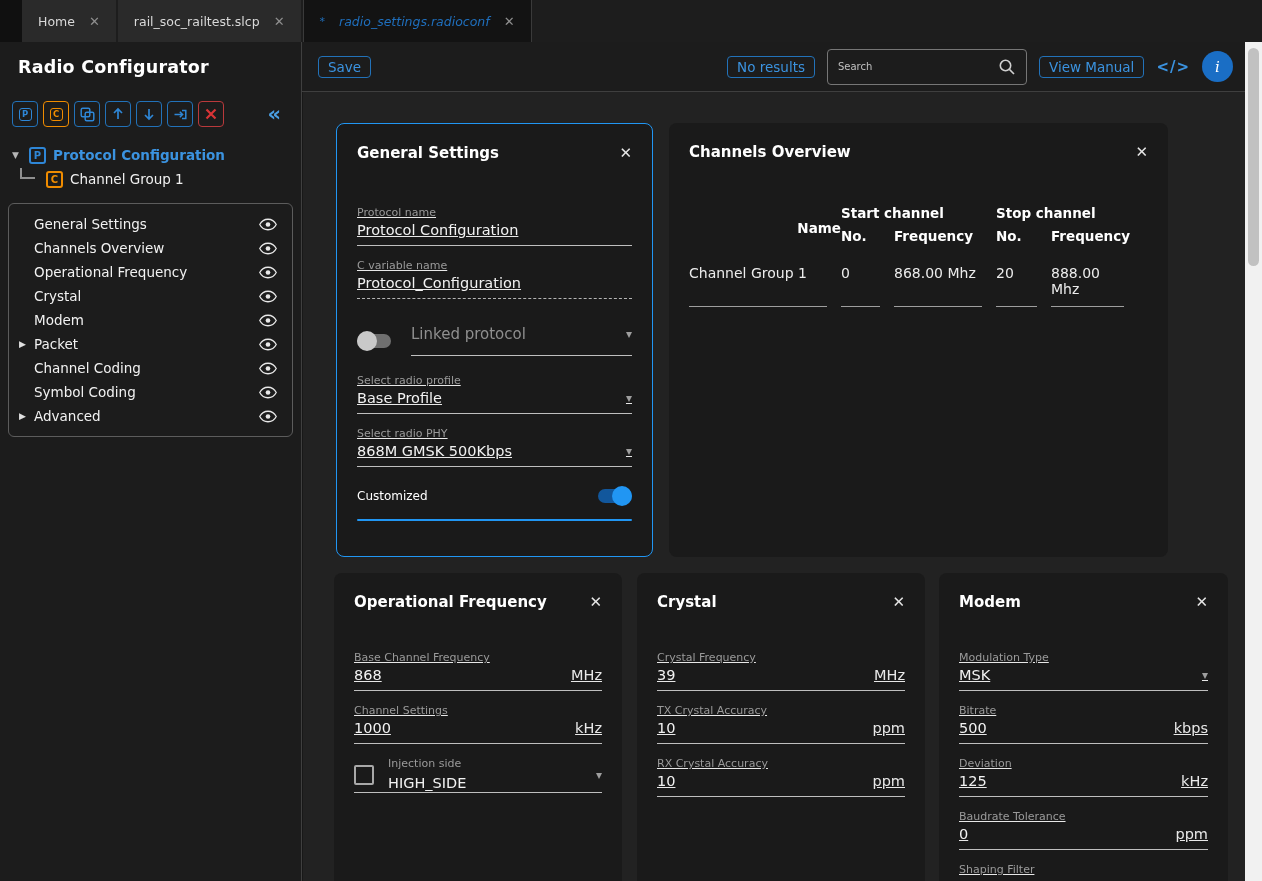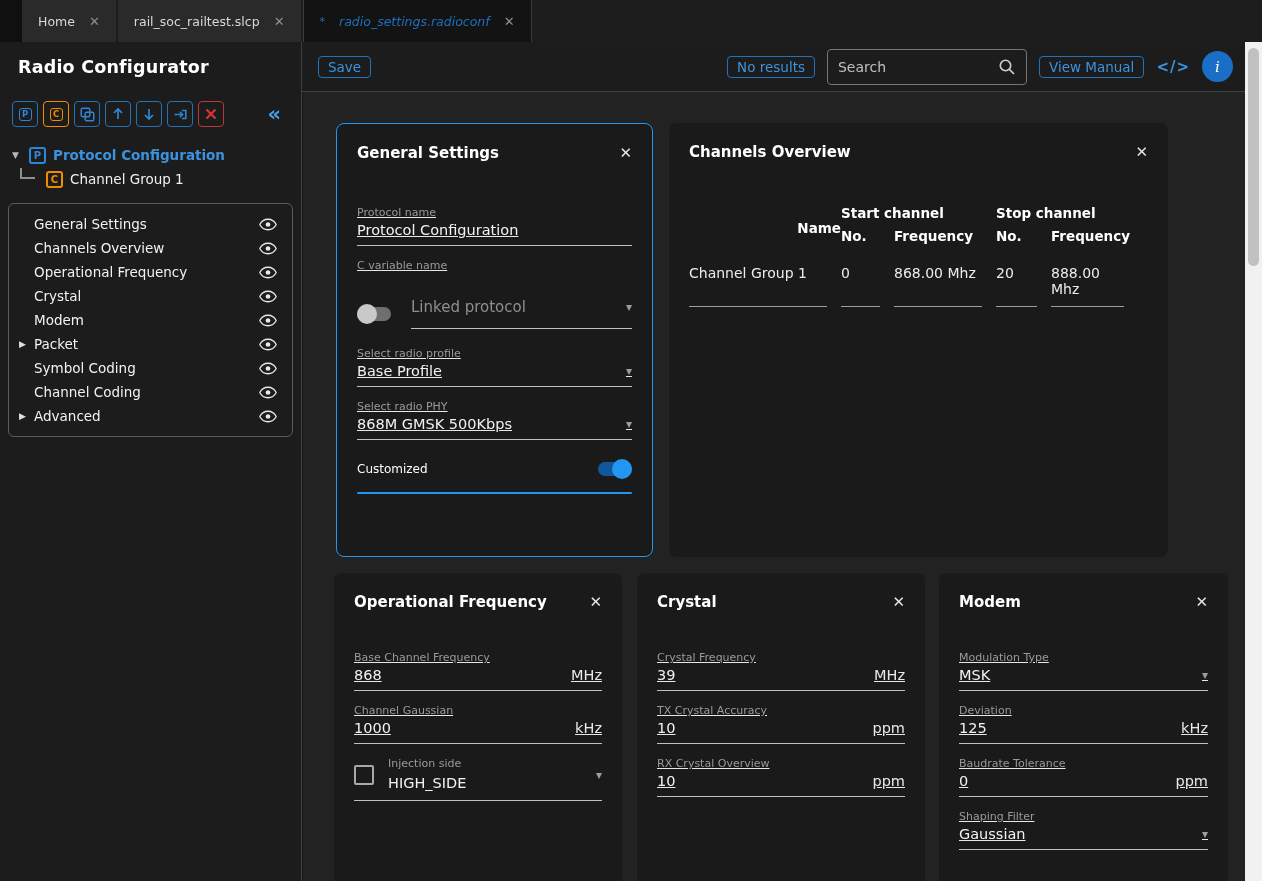--- a/index.html
+++ b/index.html
@@ -30,21 +30,21 @@
   .app-title { font-size:17.5px; font-weight:bold; color:#fff; letter-spacing:.2px; }
   .header-main { flex:1; background:#1c1c1c; border-bottom:1px solid #3f3f3f;
     display:flex; align-items:center; padding:0 12px 0 16px; }
   .btn-outline { border:1px solid #2272b9; color:#3b93e0; background:transparent;
     border-radius:4px; font-size:13.5px; padding:2px 9px; cursor:pointer;
     font-family:inherit; white-space:nowrap; }
   .hdr-right { margin-left:auto; display:flex; align-items:center; gap:12px; }
   .search-box { display:flex; align-items:center; width:200px; height:36px;
     border:1px solid #767676; border-radius:4px; padding:0 10px; background:transparent; }
   .search-box input { flex:1; background:transparent; border:none; outline:none;
-    color:#e8e8e8; font-size:14px; font-family:inherit; min-width:0; }
+    color:#e8e8e8; font-size:10px; font-family:inherit; min-width:0; }
   .search-box input::placeholder { color:#c0c0c0; }
   .code-icon { color:#3b93e0; font-weight:bold; font-size:15px; letter-spacing:1px; cursor:pointer; }
   .info-btn { width:31px; height:31px; border-radius:50%; background:#1a6ec5;
     display:flex; align-items:center; justify-content:center; cursor:pointer; }
   .info-btn span { font-family:"DejaVu Serif", serif; font-style:italic; font-size:15px; color:#fff; }
 
   
   .sidebar { position:absolute; top:92px; left:0; width:302px; bottom:0;
     background:#1c1c1c; border-right:1px solid #3f3f3f; }
   .side-toolbar { display:flex; align-items:center; gap:5px; padding:9px 10px 6px 12px; }
@@ -117,21 +117,21 @@
   
   .ch-table { display:grid; grid-template-columns:152px 53px 102px 55px 1fr;
     padding:0 4px; margin-top:44px; }
   .ch-h { font-size:13.5px; font-weight:bold; color:#fff; padding-bottom:7px; }
   .ch-name-h { grid-row:1 / 3; align-self:center; padding-bottom:0;text-align:right; }
   .ch-cell { font-size:14px; color:#ececec; margin-top:14px; padding-bottom:9px;
     border-bottom:1px solid #9e9e9e; margin-right:14px; cursor:text; }
   .ch-cell.last { margin-right:24px; }
 
   .cb-field { display:flex; align-items:center; margin:0 4px 13px 4px;
-    border-bottom:1px solid rgba(255,255,255,0.72); padding-bottom:8px; }
+    border-bottom:1px solid rgba(255,255,255,0.72); }
   .cb-box { width:20px; height:20px; border:2px solid #a8a8a8; border-radius:2px;
     margin-right:14px; flex:none; cursor:pointer; }
   .cb-stack { flex:1; }
 
   .body-pad-gs { padding-top:44px; }
   .body-pad-row2 { padding-top:40px; }
 
   
   .scrollbar { position:absolute; top:42px; right:0; width:17px; bottom:0; background:#f1f1f1; }
   .scroll-thumb { position:absolute; top:6px; left:3px; width:11px; height:218px;
@@ -303,31 +303,31 @@
       <span>Packet</span>
       <span class="eye">
           <svg width="18" height="13" viewBox="0 0 24 16">
             <path d="M12 1C6.8 1 2.7 4.7 1 8c1.7 3.3 5.8 7 11 7s9.3-3.7 11-7C21.3 4.7 17.2 1 12 1z" fill="none" stroke="#e8e8e8" stroke-width="1.7"></path>
             <circle cx="12" cy="8" r="3.1" fill="#e8e8e8"></circle>
           </svg>
         </span>
     </div>
     <div class="side-item">
       <span class="arrow-slot"></span>
+      <span>Channel Coding</span>
+      <span class="eye">
+          <svg width="18" height="13" viewBox="0 0 24 16">
+            <path d="M12 1C6.8 1 2.7 4.7 1 8c1.7 3.3 5.8 7 11 7s9.3-3.7 11-7C21.3 4.7 17.2 1 12 1z" fill="none" stroke="#e8e8e8" stroke-width="1.7"></path>
+            <circle cx="12" cy="8" r="3.1" fill="#e8e8e8"></circle>
+          </svg>
+        </span>
+    </div>
+    <div class="side-item">
+      <span class="arrow-slot"></span>
       <span>Symbol Coding</span>
-      <span class="eye">
-          <svg width="18" height="13" viewBox="0 0 24 16">
-            <path d="M12 1C6.8 1 2.7 4.7 1 8c1.7 3.3 5.8 7 11 7s9.3-3.7 11-7C21.3 4.7 17.2 1 12 1z" fill="none" stroke="#e8e8e8" stroke-width="1.7"></path>
-            <circle cx="12" cy="8" r="3.1" fill="#e8e8e8"></circle>
-          </svg>
-        </span>
-    </div>
-    <div class="side-item">
-      <span class="arrow-slot"></span>
-      <span>Channel Coding</span>
       <span class="eye">
           <svg width="18" height="13" viewBox="0 0 24 16">
             <path d="M12 1C6.8 1 2.7 4.7 1 8c1.7 3.3 5.8 7 11 7s9.3-3.7 11-7C21.3 4.7 17.2 1 12 1z" fill="none" stroke="#e8e8e8" stroke-width="1.7"></path>
             <circle cx="12" cy="8" r="3.1" fill="#e8e8e8"></circle>
           </svg>
         </span>
     </div>
     <div class="side-item">
       <span class="arrow-slot">▶</span>
       <span>Advanced</span>
@@ -350,20 +350,23 @@
     </div>
     <div class="card-body body-pad-gs">
       <div class="field">
         <div class="f-label">Protocol name</div>
         <div class="f-row">
           <span class="f-value">Protocol Configuration</span>
         </div>
       </div>
       <div class="field">
         <div class="f-label">C variable name</div>
+        <div class="f-row dashed">
+          <span class="f-value">Protocol_Configuration</span>
+        </div>
       </div>
       <div class="lp-row">
         <div class="toggle">
             <div class="knob"></div>
           </div>
         <div class="lp-box">
           <span class="lp-text">Linked protocol</span>
           <span class="caret">▾</span>
         </div>
       </div>
@@ -421,21 +424,21 @@
     </div>
     <div class="card-body body-pad-row2">
       <div class="field">
         <div class="f-label">Base Channel Frequency</div>
         <div class="f-row">
           <span class="f-value">868</span>
           <span class="f-unit">MHz</span>
         </div>
       </div>
       <div class="field">
-        <div class="f-label">Channel Gaussian</div>
+        <div class="f-label">Channel Settings</div>
         <div class="f-row">
           <span class="f-value">1000</span>
           <span class="f-unit">kHz</span>
         </div>
       </div>
       <div class="cb-field">
         <div class="cb-box"></div>
         <div class="cb-stack">
           <div class="f-label">Injection side</div>
           <span class="f-value">HIGH_SIDE</span>
@@ -459,21 +462,21 @@
         </div>
       </div>
       <div class="field">
         <div class="f-label">TX Crystal Accuracy</div>
         <div class="f-row">
           <span class="f-value">10</span>
           <span class="f-unit">ppm</span>
         </div>
       </div>
       <div class="field">
-        <div class="f-label">RX Crystal Overview</div>
+        <div class="f-label">RX Crystal Accuracy</div>
         <div class="f-row">
           <span class="f-value">10</span>
           <span class="f-unit">ppm</span>
         </div>
       </div>
     </div>
   </div>
 
   <div class="card" style="left:636px; top:481px; width:289px; height:420px;">
     <div class="card-head">
@@ -482,20 +485,27 @@
     </div>
     <div class="card-body body-pad-row2">
       <div class="field">
         <div class="f-label">Modulation Type</div>
         <div class="f-row">
           <span class="f-value">MSK</span>
           <span class="caret">▾</span>
         </div>
       </div>
       <div class="field">
+        <div class="f-label">Bitrate</div>
+        <div class="f-row">
+          <span class="f-value">500</span>
+          <span class="f-unit">kbps</span>
+        </div>
+      </div>
+      <div class="field">
         <div class="f-label">Deviation</div>
         <div class="f-row">
           <span class="f-value">125</span>
           <span class="f-unit">kHz</span>
         </div>
       </div>
       <div class="field">
         <div class="f-label">Baudrate Tolerance</div>
         <div class="f-row">
           <span class="f-value">0</span>

